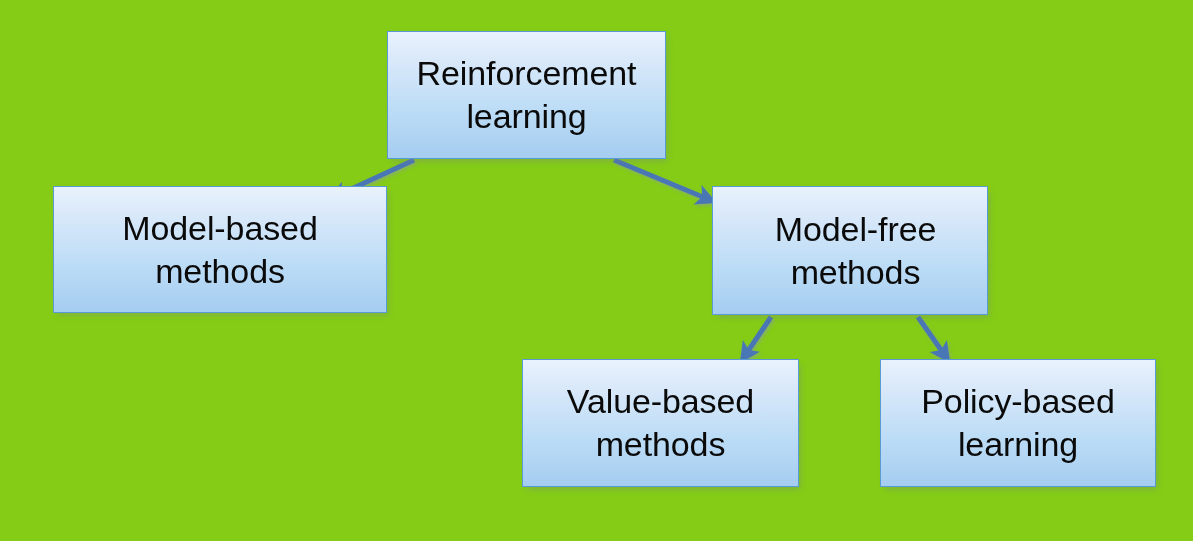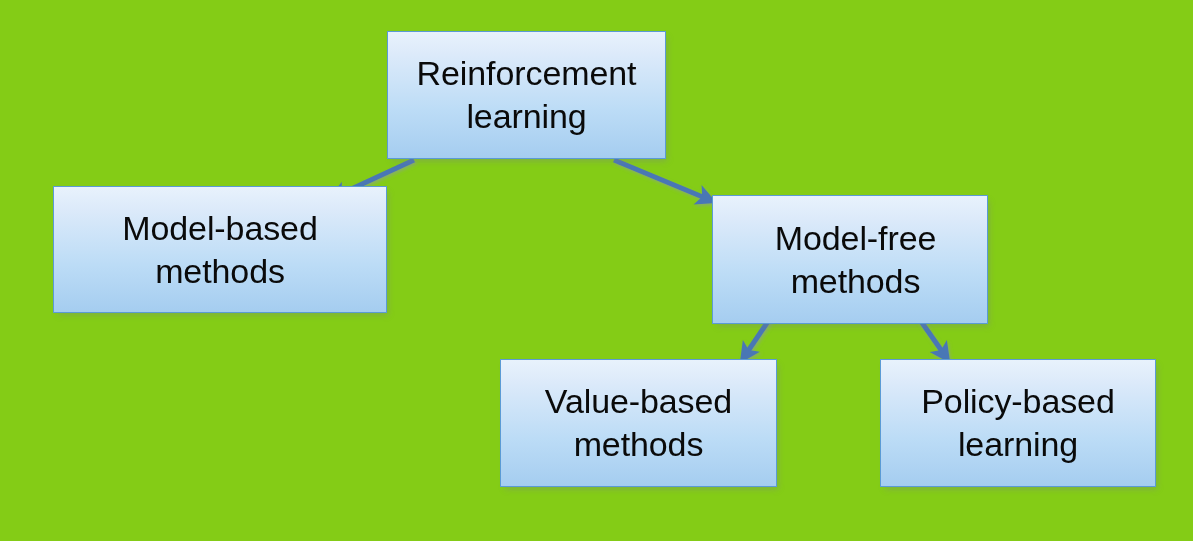--- a/index.html
+++ b/index.html
@@ -69,26 +69,26 @@
   <div class="node" style="left: 387px; top: 31px; width: 279px; height: 128px;">
     <div class="node-label">Reinforcement
 learning</div>
   </div>
 
   <div class="node" style="left: 53px; top: 186px; width: 334px; height: 127px;">
     <div class="node-label">Model-based
 methods</div>
   </div>
 
-  <div class="node" style="left: 712px; top: 195px; width: 276px; height: 129px; padding-left: 11px;">
+  <div class="node" style="left: 712px; top: 186px; width: 276px; height: 129px; padding-left: 11px;">
     <div class="node-label">Model-free
 methods</div>
   </div>
 
-  <div class="node" style="left: 500px; top: 359px; width: 277px; height: 128px;">
+  <div class="node" style="left: 522px; top: 359px; width: 277px; height: 128px;">
     <div class="node-label">Value-based
 methods</div>
   </div>
 
   <div class="node" style="left: 880px; top: 359px; width: 276px; height: 128px;">
     <div class="node-label">Policy-based
 learning</div>
   </div>
 
 </div>

